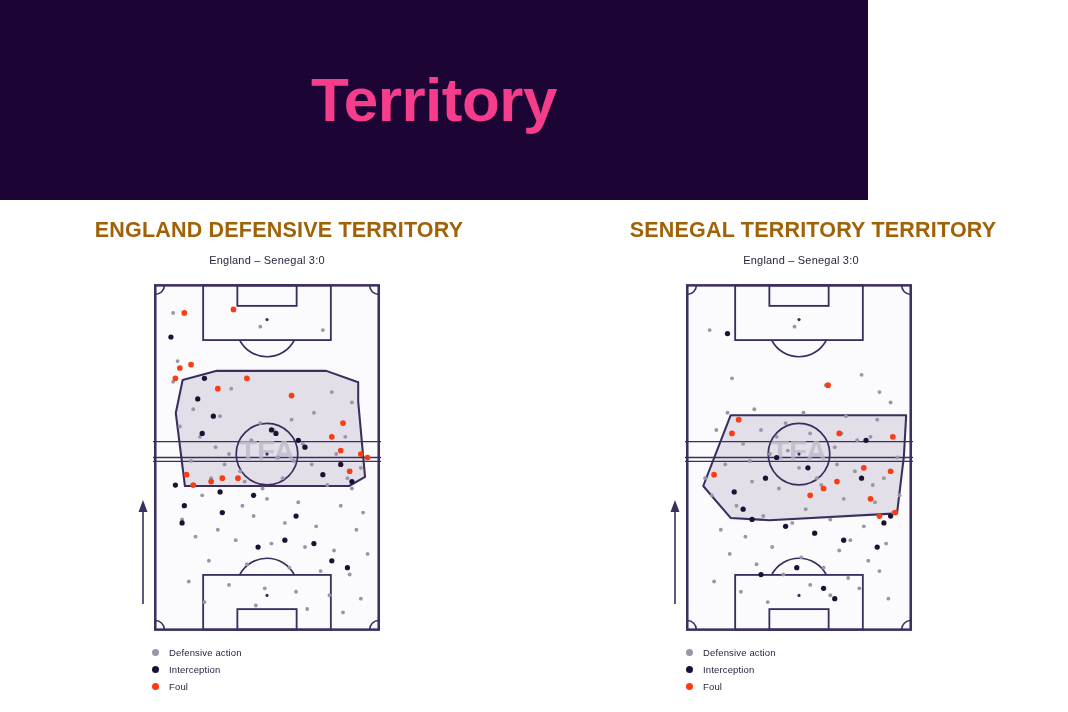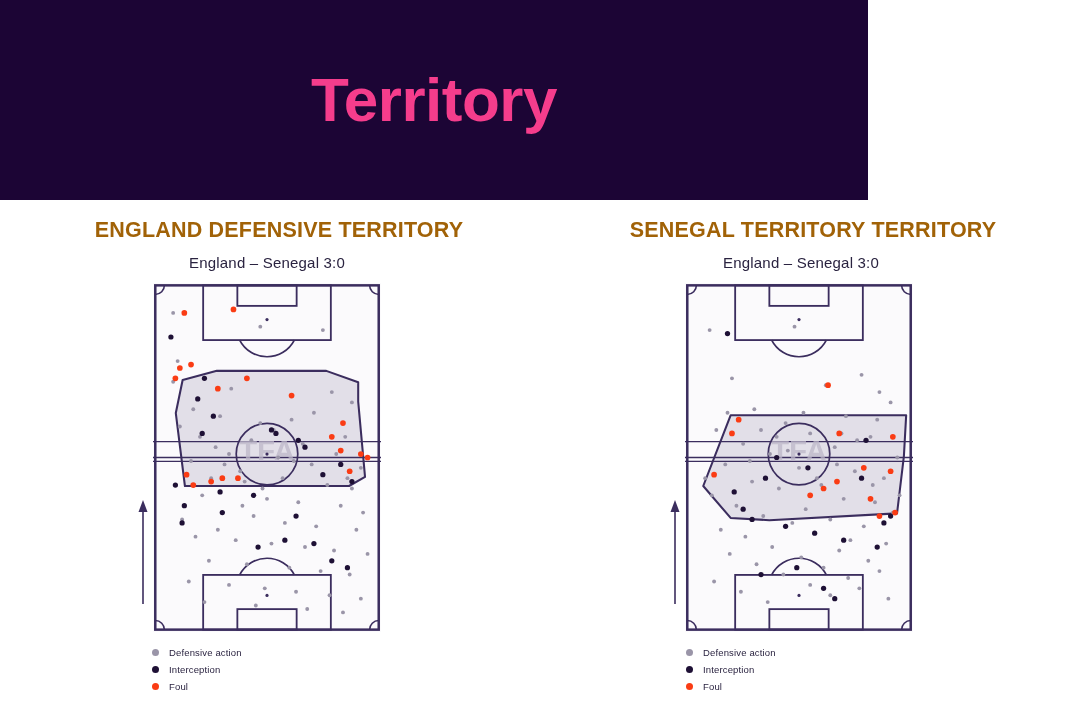--- a/index.html
+++ b/index.html
@@ -36,21 +36,21 @@
     position: absolute; top: 18px; left: 0; width: 534px;
     text-align: center;
     font-size: 21.5px; font-weight: 700;
     color: #a16207; letter-spacing: 0.2px;
     white-space: nowrap;
     margin-left: 12px;
   }
   .panel-subheading {
     position: absolute; top: 54px; left: 0; width: 534px;
     text-align: center;
-    font-size: 15px; font-weight: 400;
+    font-size: 11px; font-weight: 400;
     color: #2a2340; letter-spacing: .2px;
   }
 
   
   .pitch-wrap { position: absolute; top: 83px; left: 153px; width: 228px; height: 349px; }
   .panel-right .pitch-wrap { left: 151px; }
 
   .pitch-svg { display:block; }
 
   

